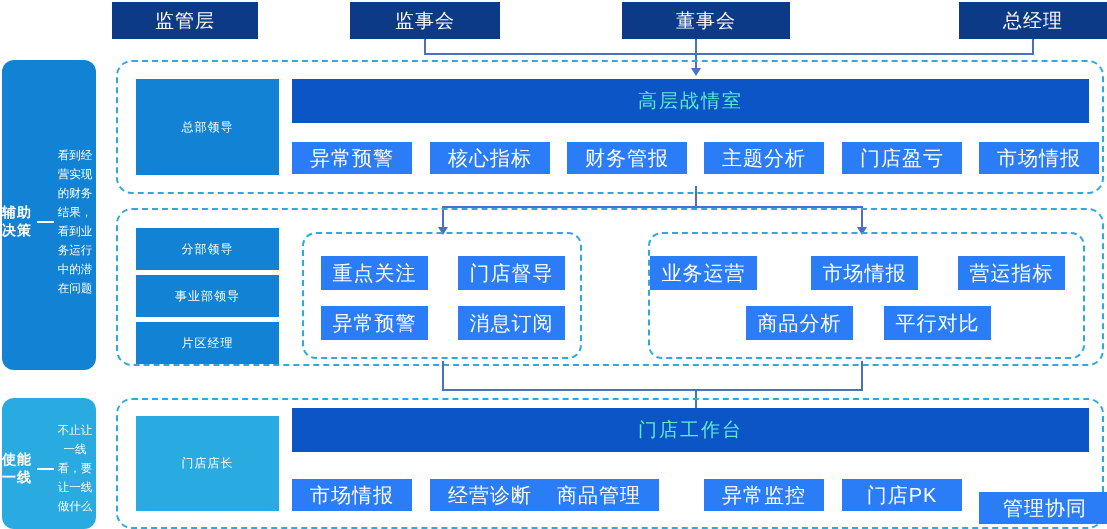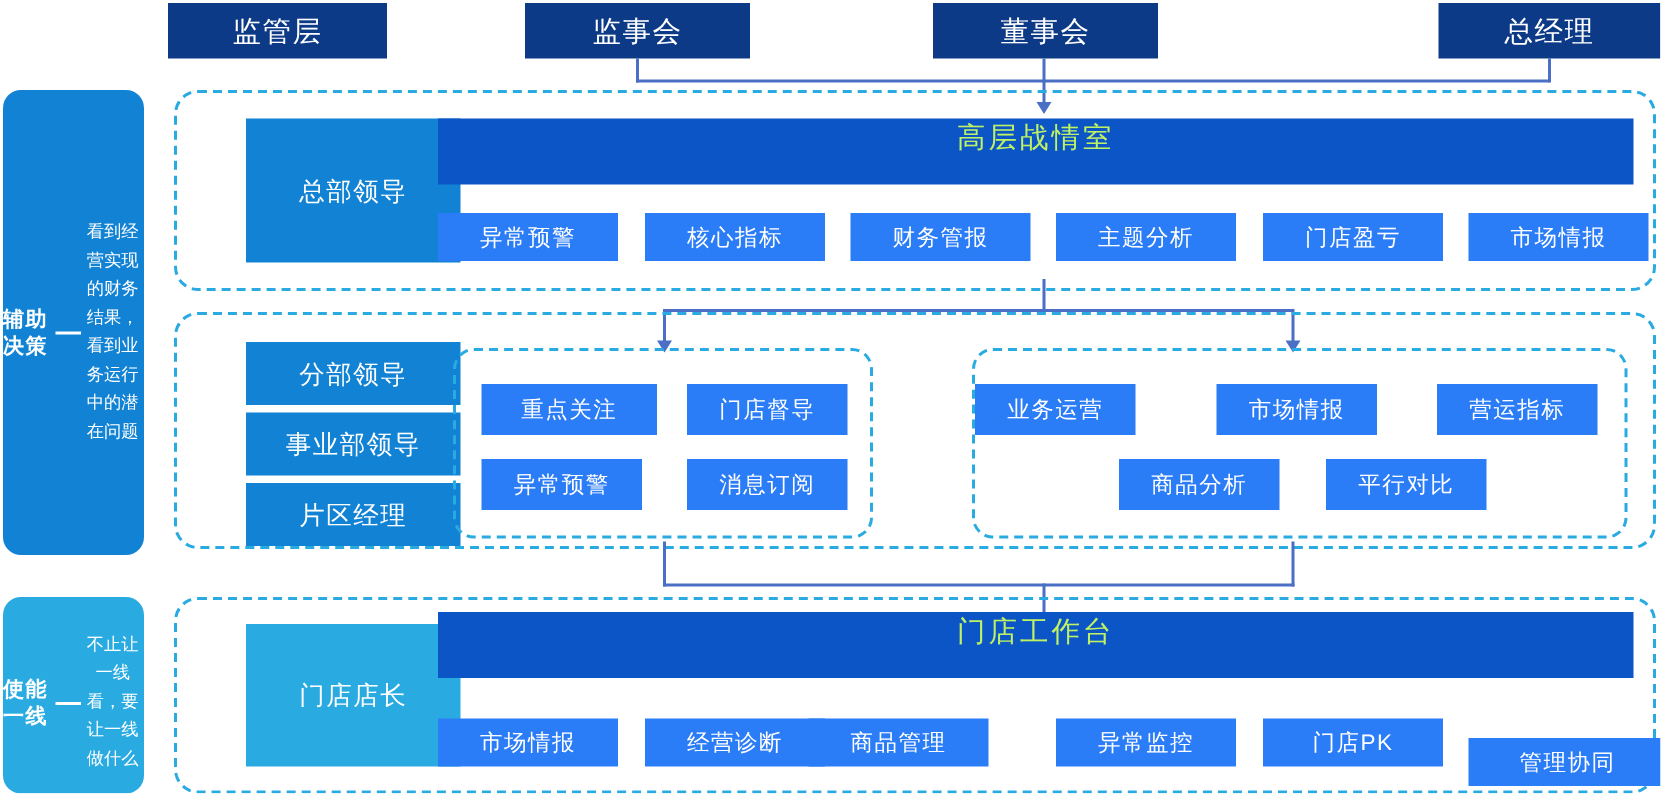--- a/index.html
+++ b/index.html
@@ -87,63 +87,63 @@
     border-radius: 14px;
   }
 
   
   .role {
     background: #1182d4;
     color: #ffffff;
     display: flex;
     align-items: center;
     justify-content: center;
-    font-size: 17px;
-    letter-spacing: 1px;
-    margin-left: 28px;
+    font-size: 12px;
+    letter-spacing: 1px;
   }
   .role.light { background: #29abe2; }
 
   
   .banner {
     background: #0c55c6;
-    color: #bef264;
-    display: flex;
+    color: #5eead4;
+    display: flex;
+    align-items: center;
     justify-content: center;
     font-size: 19px;
     letter-spacing: 2px;
   }
 
   
   .chip {
     background: #2a7cf7;
     color: #ffffff;
     display: flex;
     align-items: center;
     justify-content: center;
-    font-size: 15px;
+    font-size: 20px;
     letter-spacing: 1px;
     height: 32px;
   }
   .chip.tall {
     height: 34px;
   }
 </style>
 </head>
 <body>
 
 <div id="stage">
 
   <div class="abs top-box" style="left:112px; width:146px;">
     <span>监管层</span>
   </div>
   <div class="abs top-box" style="left:350px; width:150px;">
     <span>监事会</span>
   </div>
-  <div class="abs top-box" style="left:622px; width:150px;justify-content:center;">
+  <div class="abs top-box" style="left:622px; width:168px;justify-content:center;">
     <span>董事会</span>
   </div>
   <div class="abs top-box" style="left:959px; width:148px;">
     <span>总经理</span>
   </div>
 
   <div class="abs conn-v" style="left:424px; top:39px; height:16px;"></div>
   <div class="abs conn-v" style="left:1032px; top:39px; height:16px;"></div>
   <div class="abs conn-h" style="left:424px; top:53px; width:609px;"></div>
   <div class="abs conn-v" style="left:695px; top:39px; height:30px;"></div>
@@ -197,21 +197,21 @@
     <span>分部领导</span>
   </div>
   <div class="abs role" style="left:136px; top:275px; width:143px; height:42px;">
     <span>事业部领导</span>
   </div>
   <div class="abs role" style="left:136px; top:322px; width:143px; height:42px;">
     <span>片区经理</span>
   </div>
 
   <div class="abs subpanel" style="left:302px; top:232px; width:280px; height:127px;"></div>
-  <div class="abs chip tall" style="left:321px; top:256px; width:117px;align-items:center;">
+  <div class="abs chip tall" style="left:321px; top:256px; width:107px;align-items:center;">
     <span>重点关注</span>
   </div>
   <div class="abs chip tall" style="left:458px; top:256px; width:107px;">
     <span>门店督导</span>
   </div>
   <div class="abs chip tall" style="left:321px; top:306px; width:107px;">
     <span>异常预警</span>
   </div>
   <div class="abs chip tall" style="left:458px; top:306px; width:107px;">
     <span>消息订阅</span>

